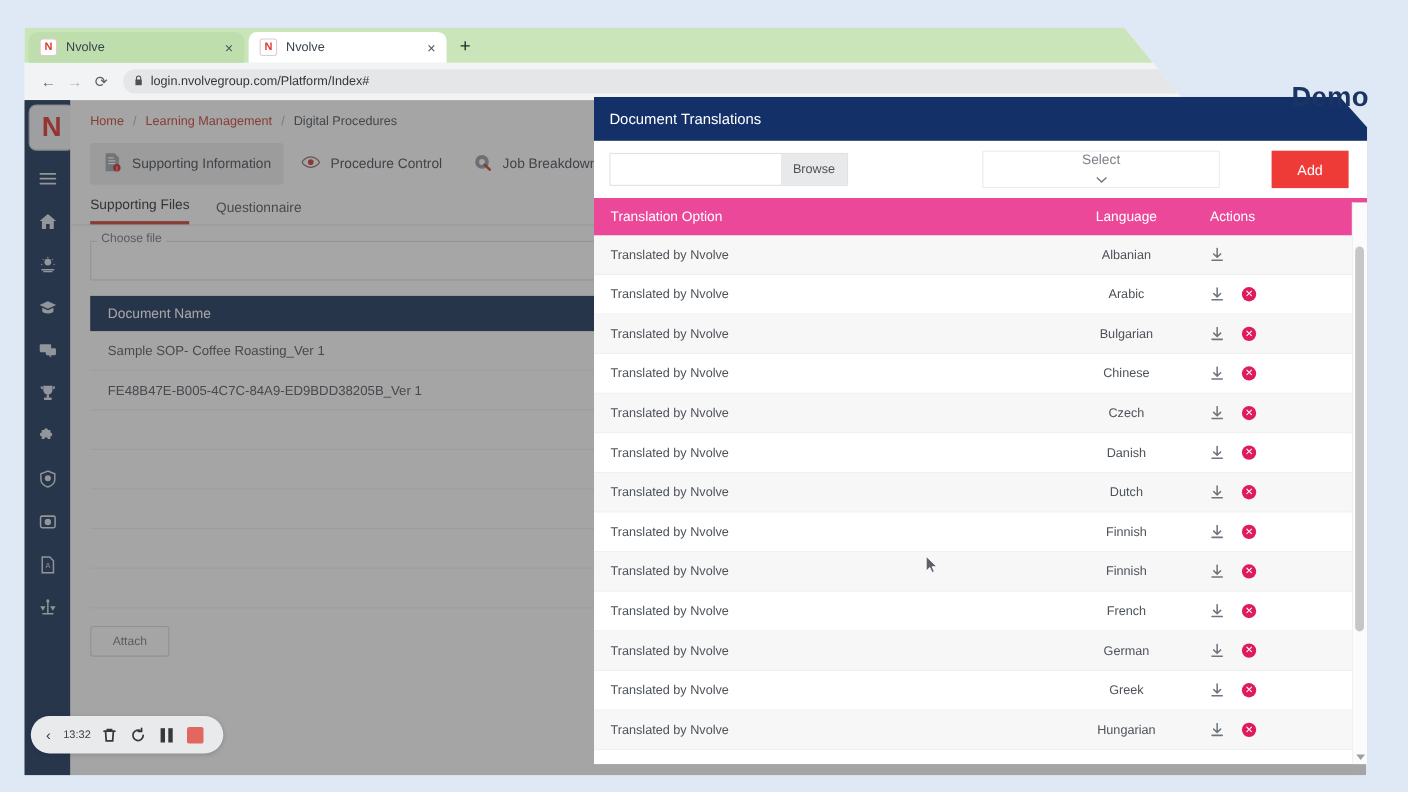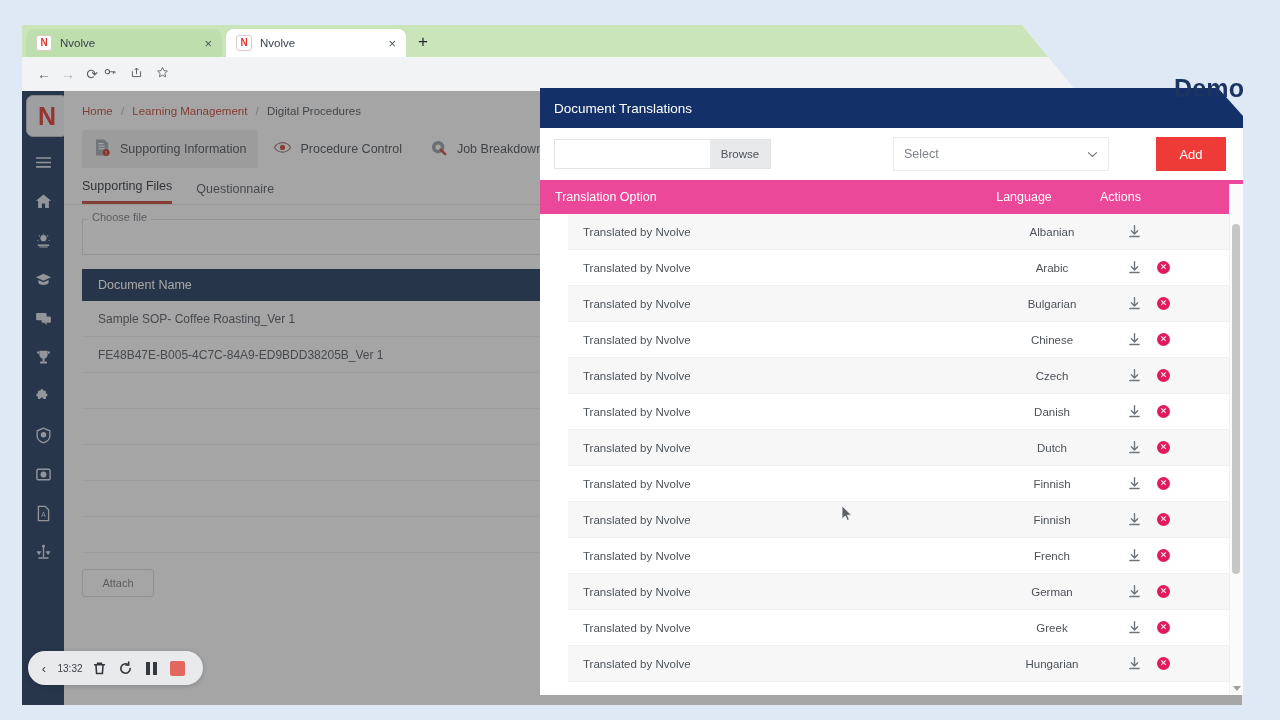--- a/index.html
+++ b/index.html
@@ -94,29 +94,29 @@
     -webkit-clip-path:polygon(0 0, 678px 0, 703px 28px, 703px 607px, 0 607px);
     clip-path:polygon(0 0, 678px 0, 703px 28px, 703px 607px, 0 607px);
   }
   .mhead{height:40px;background:#133168;color:#fff;display:flex;align-items:center;padding:0 14px;font-size:13.5px;box-sizing:border-box;}
   .mtools{height:52px;display:flex;align-items:center;padding:0 14px;gap:0;box-sizing:border-box;position:relative;}
   .mfile{width:217px;height:30px;border:1px solid #e1e2e4;display:flex;background:#fff;box-sizing:border-box;}
   .mfile .blank{flex:1;}
   .mfile .browse{width:60px;background:#e8e9ea;display:flex;align-items:center;justify-content:center;font-size:11.5px;color:#4c5258;}
   .mselect{
     position:absolute;left:353px;width:216px;height:34px;border:1px solid #ececee;background:#fff;
-    display:flex;align-items:center;justify-content:space-between;padding:0 10px;font-size:12.5px;color:#7e848b;box-sizing:border-box;
+    display:flex;align-items:center;justify-content:space-between;padding:0 10px;font-size:12.5px;color:#7e848b;box-sizing:border-box;flex-direction:column;
   }
   .maddbtn{
     position:absolute;left:588px;width:70px;height:34px;background:#ee3b37;color:#fff;
     display:flex;align-items:center;justify-content:center;font-size:13px;margin-left:28px;
   }
   
   .thead{height:34px;background:#ec4899;color:#fff;display:flex;align-items:center;font-size:12.5px;box-sizing:border-box;}
-  .tbody{overflow:hidden;margin-left:28px;}
+  .tbody{overflow:hidden;}
   .trow{height:36px;display:flex;align-items:center;font-size:11.5px;color:#4c5258;border-bottom:1px solid #f0f0f2;box-sizing:border-box;}
   .trow:nth-child(odd){background:#f7f7f8;}
   .trow:nth-child(even){background:#ffffff;}
   .c-opt{width:415px;padding-left:15px;box-sizing:border-box;}
   .c-lang{width:138px;text-align:center;box-sizing:border-box;}
   .c-act{flex:1;display:flex;align-items:center;gap:16px;padding-left:7px;box-sizing:border-box;}
   .dl svg{width:13px;height:13px;fill:#6f757c;display:block;}
   .del{width:13px;height:13px;border-radius:50%;background:#e01b5d;color:#fff;font-size:9px;
        display:flex;align-items:center;justify-content:center;line-height:1;font-weight:bold;}
   
@@ -159,20 +159,28 @@
         <div class="ttl">Nvolve</div>
         <div class="xc">×</div>
       </div>
       <div class="newtab">+</div>
     </div>
 
     <div class="urlbar">
       <div class="navbtn">←</div>
       <div class="navbtn dim">→</div>
       <div class="navbtn">⟳</div>
+      <div class="omni">
+        <span class="lock">
+          <svg viewBox="0 0 10 12" width="8" height="10">
+              <path d="M2 5V3.5a3 3 0 016 0V5h.6v6.5H1.4V5H2zm1.2 0h3.6V3.5a1.8 1.8 0 10-3.6 0V5z" fill="#4d5156"></path>
+            </svg>
+        </span>
+        <span class="addr">login.nvolvegroup.com/Platform/Index#</span>
+      </div>
       <div class="omni-icons">
         <span>
           <svg width="13" height="13" viewBox="0 0 16 16">
               <circle cx="4.2" cy="7" r="2.6" fill="none" stroke="#5f6368" stroke-width="1.3"></circle>
               <path d="M6.8 7h7M11.5 7v2.4M13.5 7v1.8" stroke="#5f6368" stroke-width="1.3" fill="none"></path>
             </svg>
         </span>
         <span>
           <svg width="13" height="13" viewBox="0 0 16 16">
               <path d="M3 6.5V13h10V6.5" fill="none" stroke="#5f6368" stroke-width="1.2"></path>

